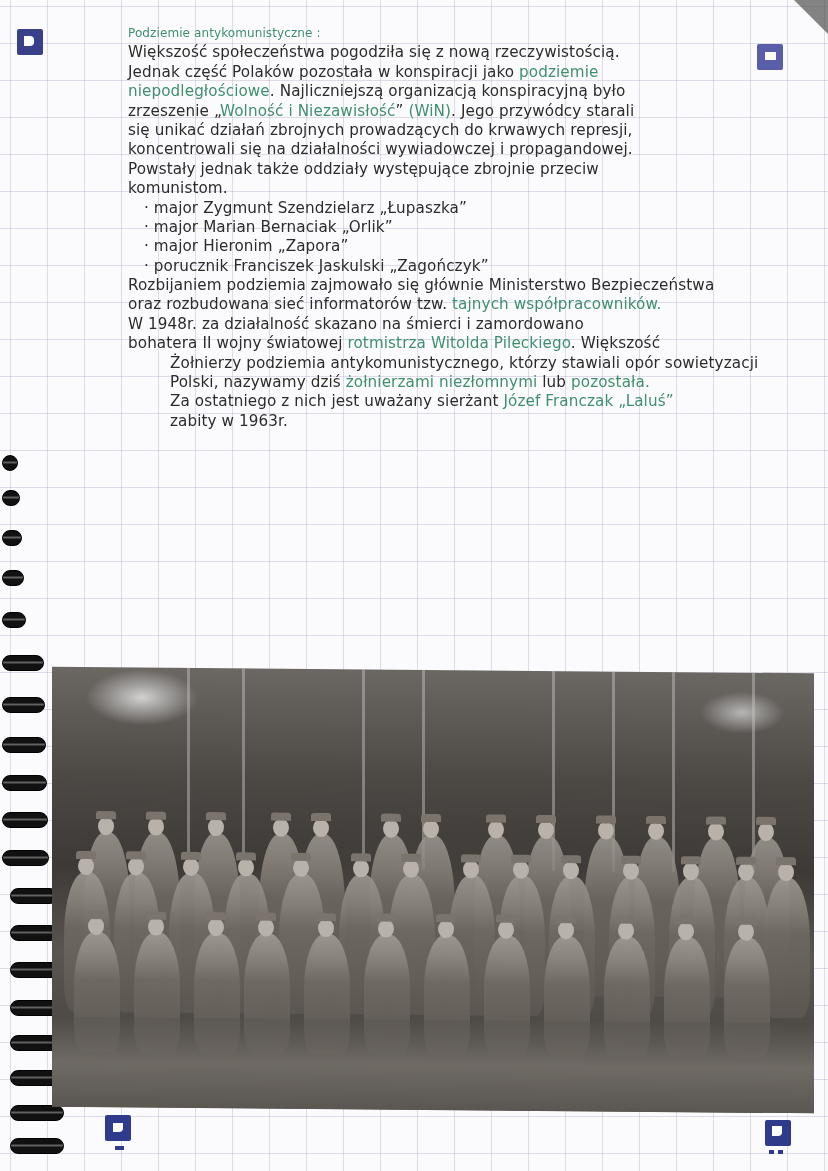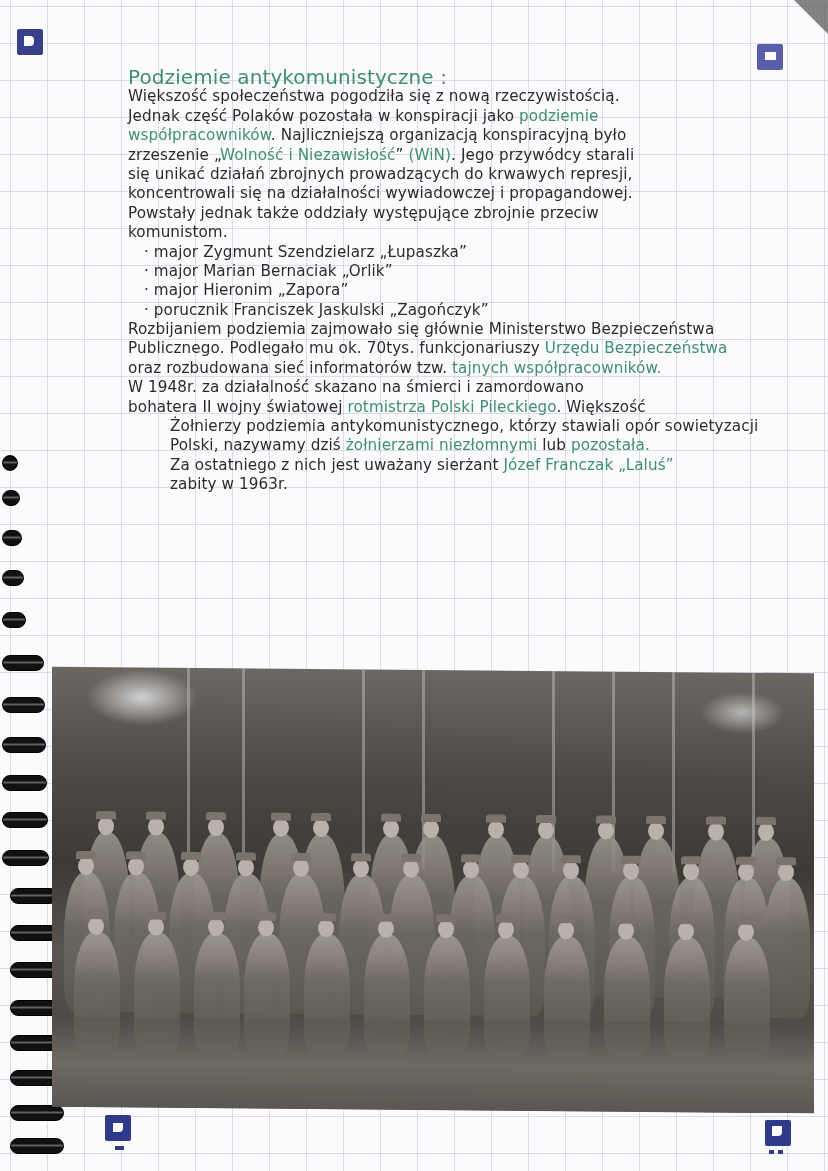--- a/index.html
+++ b/index.html
@@ -46,21 +46,21 @@
   }
 
   .text-block {
     position:absolute; left:128px; top:24px; width:690px;
     font-family:"DejaVu Sans", sans-serif;
     font-size:15.2px; line-height:19.4px; color:#2b2b2b;
     letter-spacing:0.1px;
   }
   .line { white-space:nowrap; height:19.4px; }
   .green { color:#3f8f6e; }
-  .title { color:#3f8f6e; font-size:20px;margin-top:44px; }
+  .title { color:#3f8f6e; font-size:12px; }
   .bullet { padding-left:16px; }
   .indent-md { padding-left:42px; }
 
   .photo {
     position:absolute; left:52px; top:670px; width:762px; height:440px;
     background:
       radial-gradient(ellipse 80px 40px at 90px 30px, rgba(230,230,230,0.85), transparent 70%),
       radial-gradient(ellipse 60px 30px at 690px 40px, rgba(220,220,220,0.7), transparent 70%),
       radial-gradient(ellipse 300px 120px at 380px 250px, #4a4540, transparent 80%),
       linear-gradient(to bottom, #6b6763 0%, #4c4844 25%, #3d3936 45%, #5a5550 65%, #4a4642 85%, #585350 100%);
@@ -127,39 +127,38 @@
       <div class="notch"></div>
     </div>
   <div class="bar-dot" style="left:769px; top:1150px; width:5px;"></div>
   <div class="bar-dot" style="left:778px; top:1150px; width:5px;"></div>
 
   <div class="text-block">
     <div class="line title">Podziemie antykomunistyczne :</div>
     <div id="lines1">
         <div class="line"><span>Większość społeczeństwa pogodziła się z nową rzeczywistością.</span></div>
         <div class="line"><span>Jednak część Polaków pozostała w konspiracji jako </span><span class="green">podziemie</span></div>
-        <div class="line"><span class="green">współpracowników</span><span>. Najliczniejszą organizacją konspiracyjną było</span></div>
+        <div class="line"><span class="green">niepodległościowe</span><span>. Najliczniejszą organizacją konspiracyjną było</span></div>
         <div class="line"><span>zrzeszenie „</span><span class="green">Wolność i Niezawisłość</span><span>” </span><span class="green">(WiN)</span><span>. Jego przywódcy starali</span></div>
         <div class="line"><span>się unikać działań zbrojnych prowadzących do krwawych represji,</span></div>
         <div class="line"><span>koncentrowali się na działalności wywiadowczej i propagandowej.</span></div>
         <div class="line"><span>Powstały jednak także oddziały występujące zbrojnie przeciw</span></div>
         <div class="line"><span>komunistom.</span></div>
       </div>
     <div id="bullets">
         <div class="line bullet">· major Zygmunt Szendzielarz „Łupaszka”</div>
         <div class="line bullet">· major Marian Bernaciak „Orlik”</div>
         <div class="line bullet">· major Hieronim „Zapora”</div>
         <div class="line bullet">· porucznik Franciszek Jaskulski „Zagończyk”</div>
       </div>
     <div id="lines2">
         <div class="line"><span>Rozbijaniem podziemia zajmowało się głównie Ministerstwo Bezpieczeństwa</span></div>
-        <div class="line"><span>Publicznego. Podlegało mu ok. 70tys. funkcjonariuszy </span><span class="green">Urzędu Bezpieczeństwa</span></div>
         <div class="line"><span>oraz rozbudowana sieć informatorów tzw. </span><span class="green">tajnych współpracowników.</span></div>
         <div class="line"><span>W 1948r. za działalność skazano na śmierci i zamordowano</span></div>
-        <div class="line"><span>bohatera II wojny światowej </span><span class="green">rotmistrza Polski Pileckiego</span><span>. Większość</span></div>
+        <div class="line"><span>bohatera II wojny światowej </span><span class="green">rotmistrza Witolda Pileckiego</span><span>. Większość</span></div>
       </div>
     <div id="lines3">
         <div class="line indent-md"><span>Żołnierzy podziemia antykomunistycznego, którzy stawiali opór sowietyzacji</span></div>
         <div class="line indent-md"><span>Polski, nazywamy dziś </span><span class="green">żołnierzami niezłomnymi</span><span> lub </span><span class="green">pozostała.</span></div>
         <div class="line indent-md"><span>Za ostatniego z nich jest uważany sierżant </span><span class="green">Józef Franczak „Laluś”</span></div>
         <div class="line indent-md"><span>zabity w 1963r.</span></div>
       </div>
   </div>
 
   <div class="photo" id="photo">

